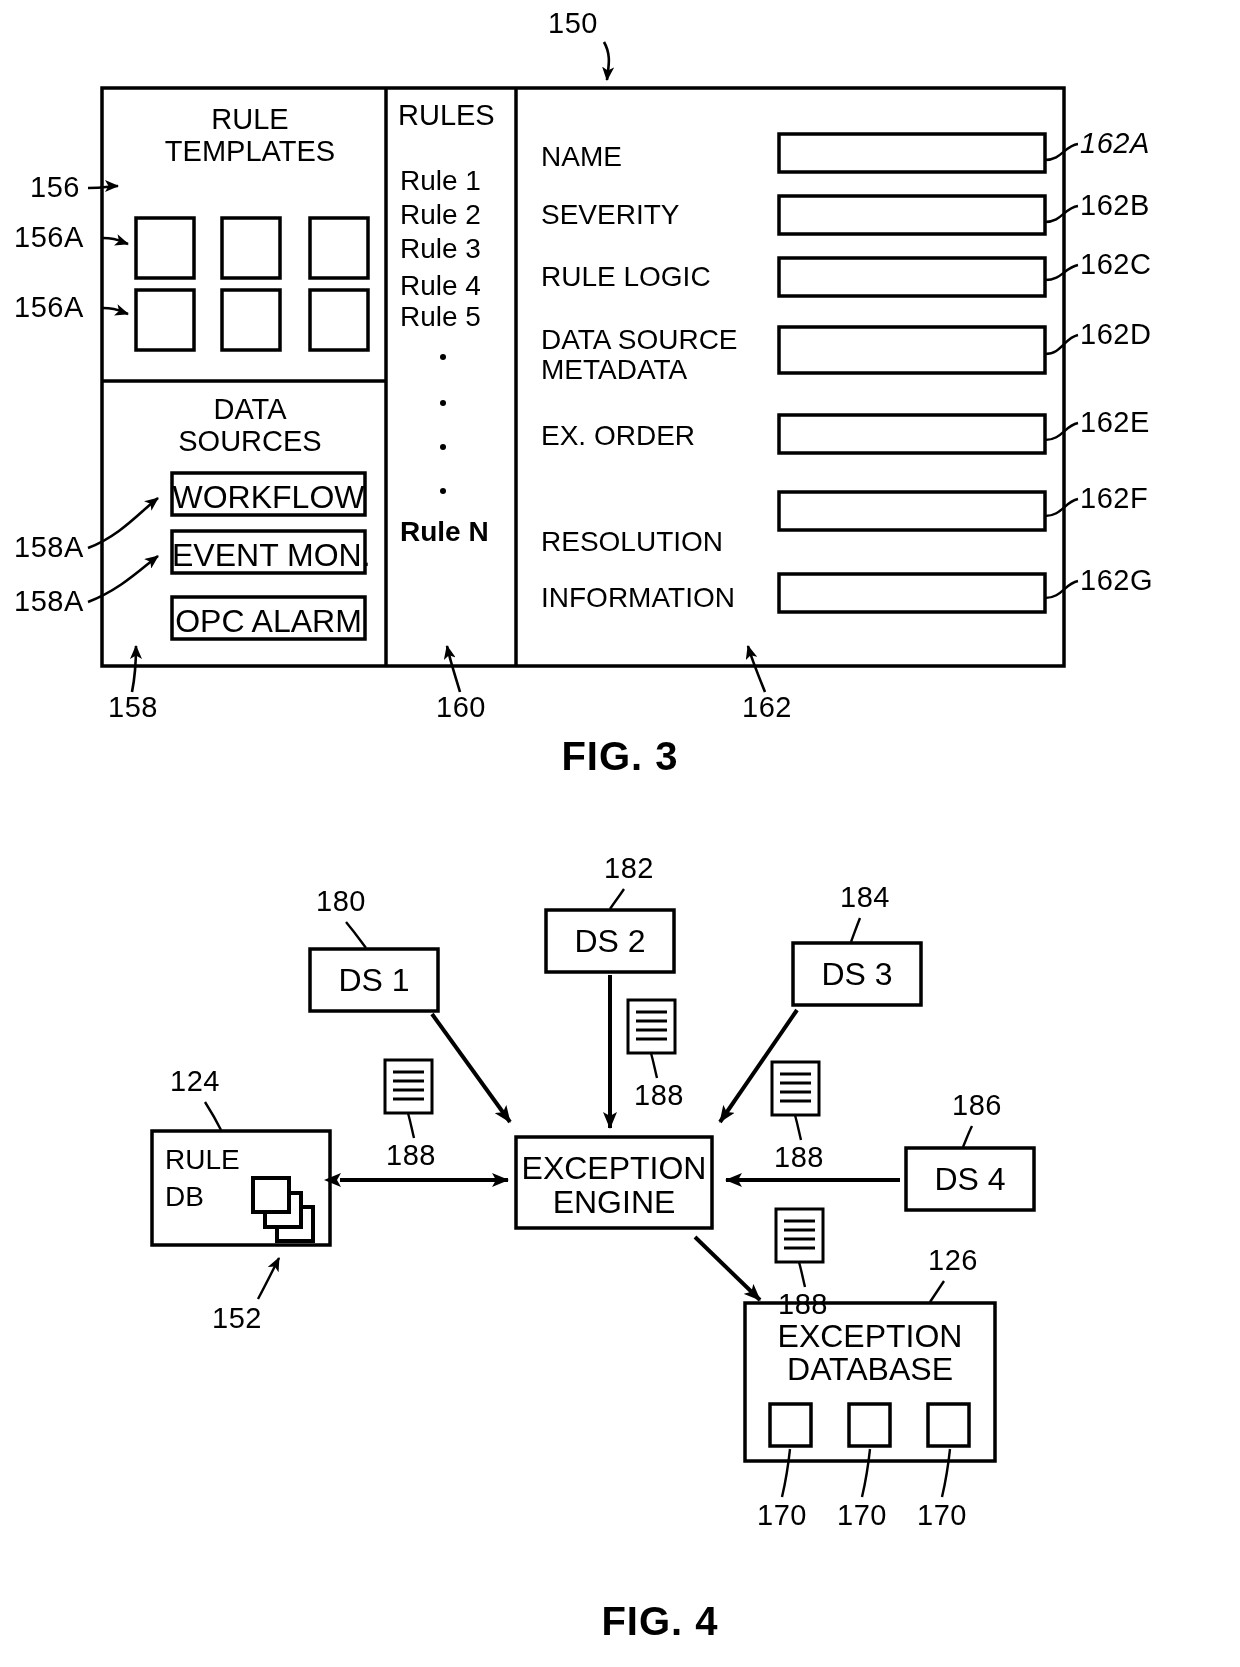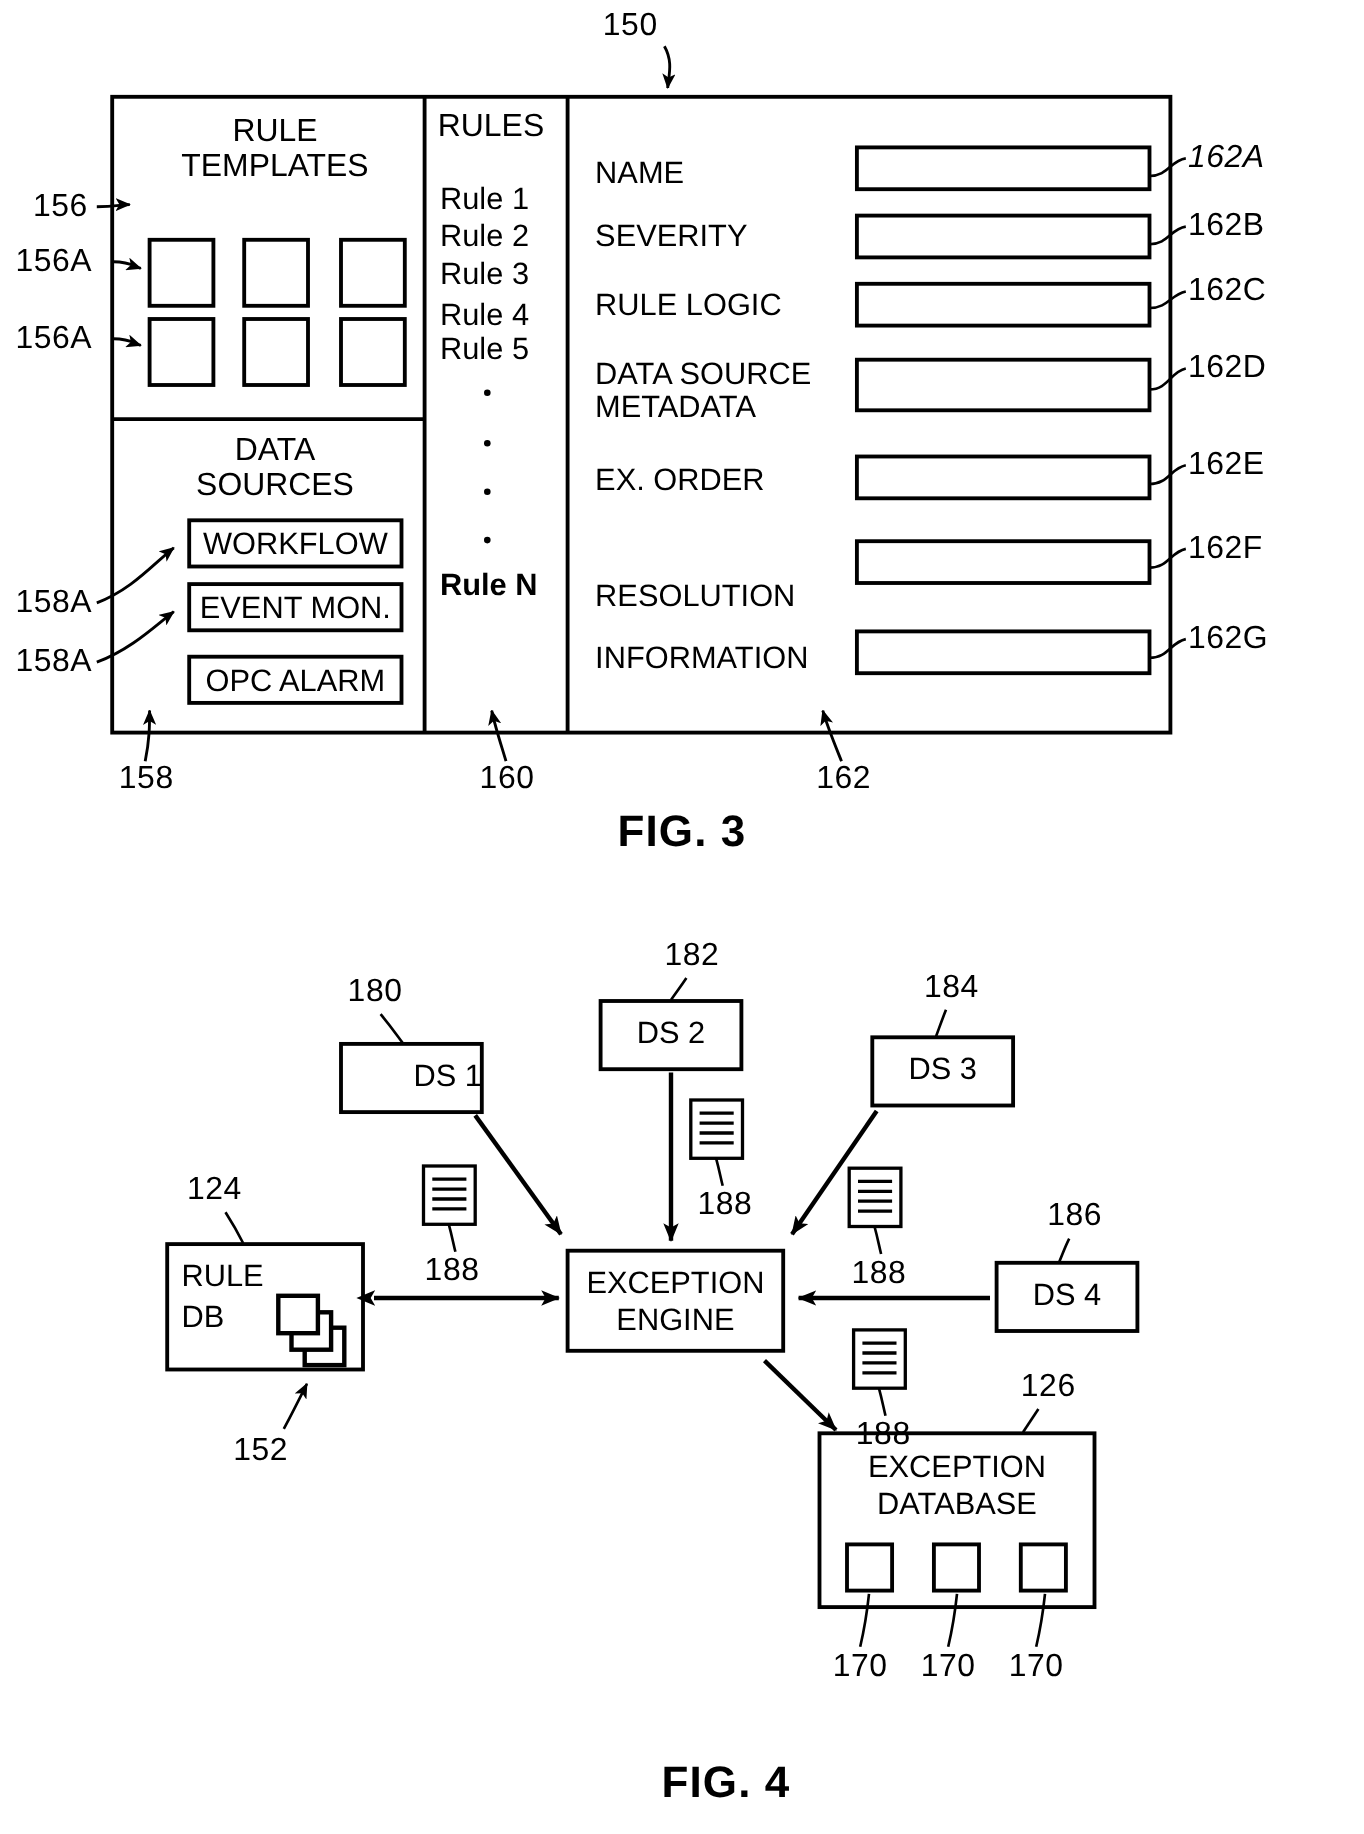--- a/index.html
+++ b/index.html
@@ -4,21 +4,21 @@
 <style>
   html,body{margin:0;padding:0;background:#ffffff;}
   body{width:1240px;height:1667px;position:relative;font-family:"Liberation Sans",sans-serif;color:#000;}
   #sheet{position:absolute;left:0;top:0;width:1200px;height:1667px;}
   svg.layer{position:absolute;left:0;top:0;width:1240px;height:1667px;pointer-events:none;}
   .txt{position:absolute;white-space:pre;line-height:1.08;}
   .ref{font-size:29px;letter-spacing:0.5px;}
   .hdr{font-size:29px;text-align:center;}
   .fld{font-size:28px;}
   .rule{font-size:28px;}
-  .boxlbl{font-size:28px;text-align:center;}
+  .boxlbl{font-size:32px;text-align:center;}
   .cap{font-size:40px;font-weight:bold;letter-spacing:1px;}
   .dot{position:absolute;background:#000;border-radius:50%;width:6px;height:6px;}
 </style>
 </head>
 <body>
 
 <div id="sheet">
 
   <svg class="layer" viewBox="0 0 1240 1667">
     <defs>
@@ -212,21 +212,21 @@
   <div class="txt ref" style="left:1080px;top:249px;">162C</div>
   <div class="txt ref" style="left:1080px;top:319px;">162D</div>
   <div class="txt ref" style="left:1080px;top:407px;">162E</div>
   <div class="txt ref" style="left:1080px;top:483px;text-align:right;">162F</div>
   <div class="txt ref" style="left:1080px;top:565px;">162G</div>
   <div class="txt ref" style="left:742px;top:692px;">162</div>
 
   <div class="txt cap" style="left:0px;top:735px;width:1240px;text-align:center;">FIG. 3</div>
 
   <div class="txt ref" style="left:316px;top:886px;">180</div>
-  <div class="txt boxlbl" style="left:310px;top:963px;width:128px;padding-left:33px;">DS 1</div>
+  <div class="txt boxlbl" style="left:310px;top:963px;width:128px;">DS 1</div>
 
   <div class="txt ref" style="left:604px;top:853px;">182</div>
   <div class="txt boxlbl" style="left:546px;top:924px;width:128px;">DS 2</div>
 
   <div class="txt ref" style="left:840px;top:882px;">184</div>
   <div class="txt boxlbl" style="left:793px;top:957px;width:128px;">DS 3</div>
 
   <div class="txt ref" style="left:952px;top:1090px;">186</div>
   <div class="txt boxlbl" style="left:906px;top:1162px;width:128px;">DS 4</div>
 

